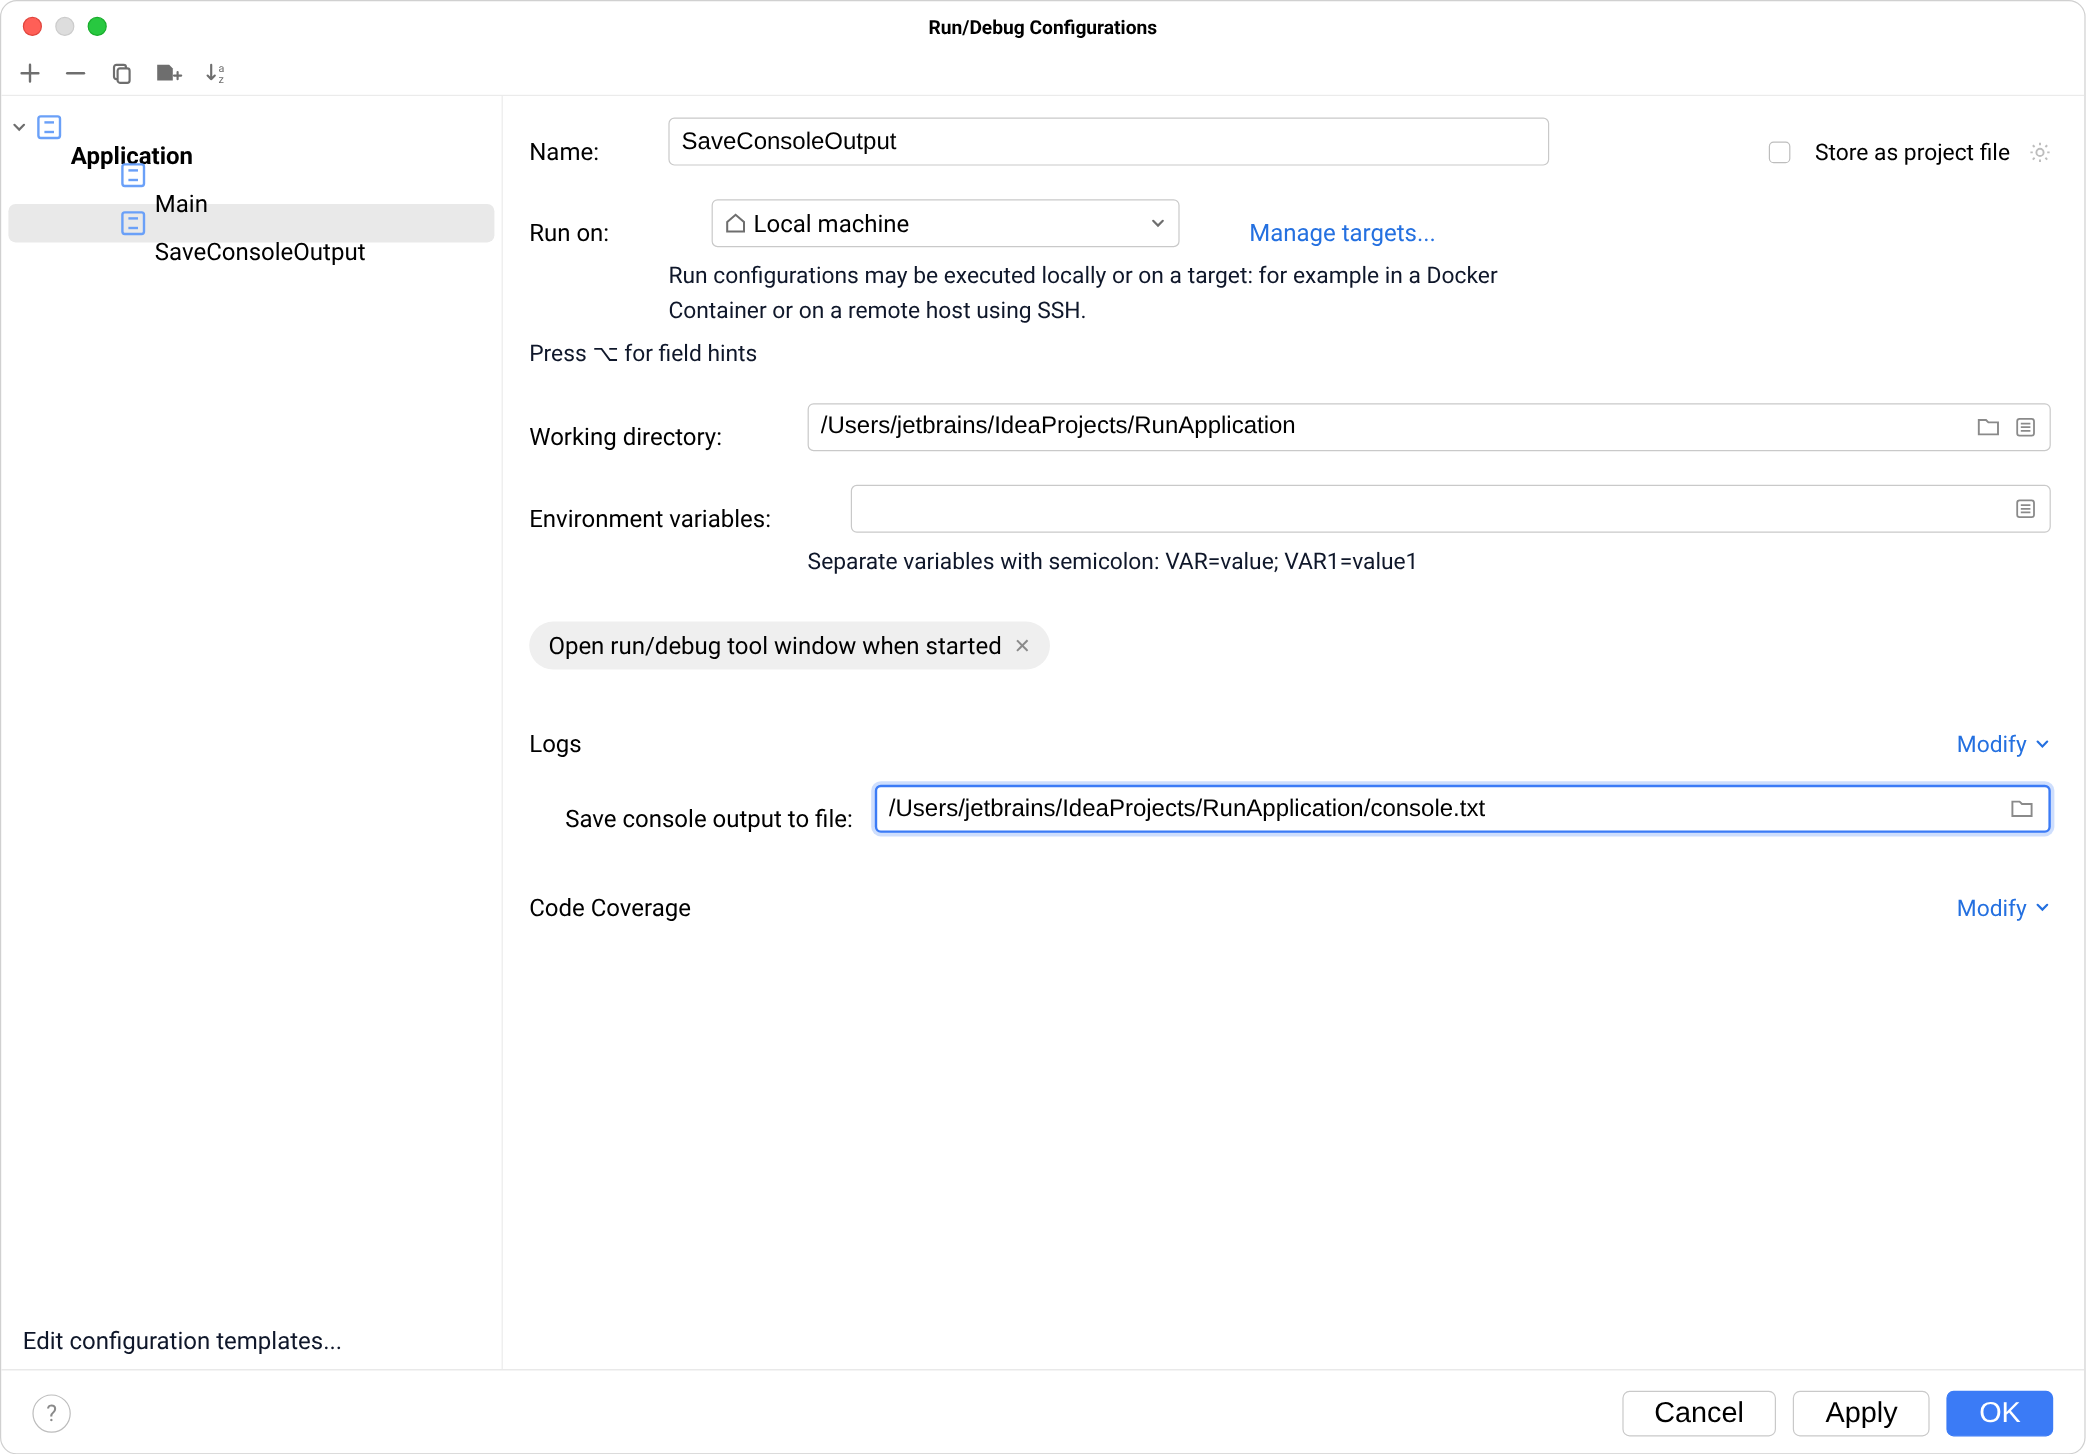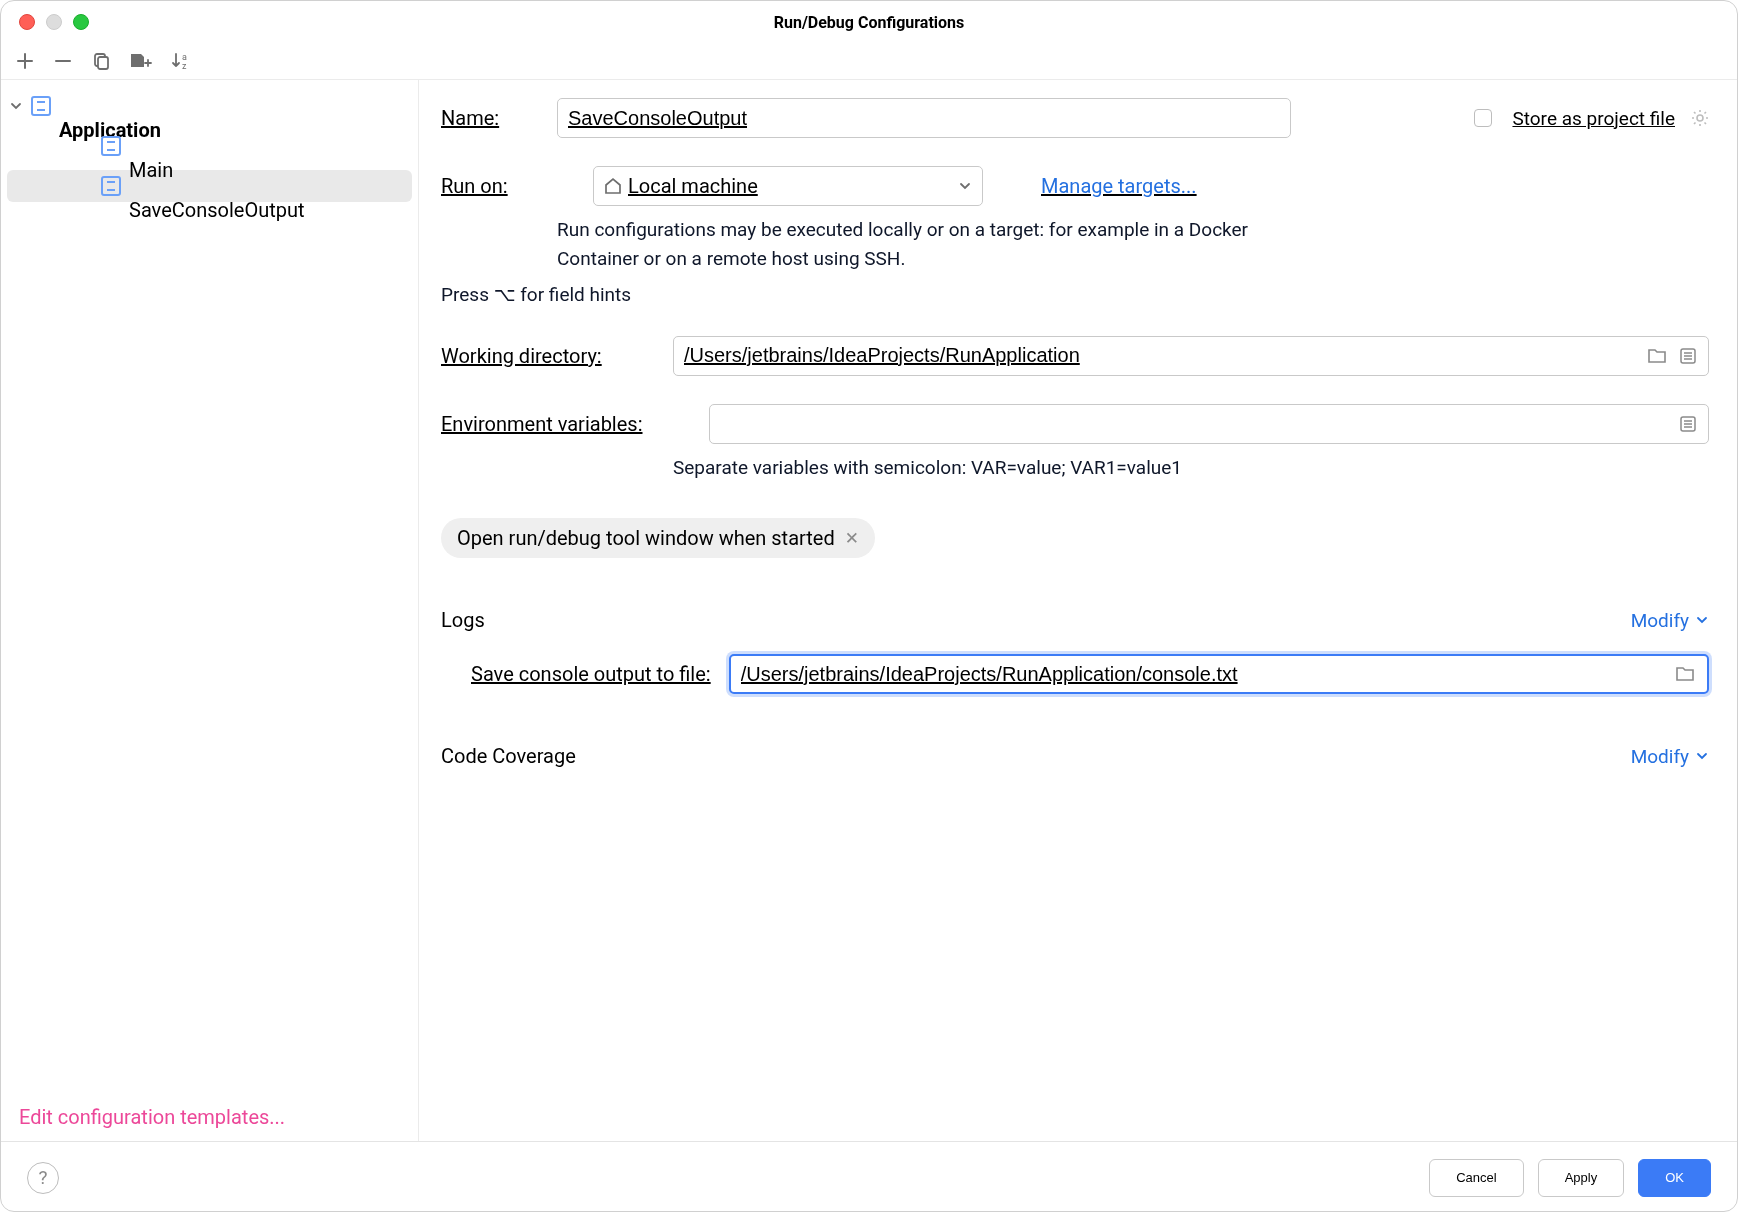--- a/index.html
+++ b/index.html
@@ -43,24 +43,24 @@
   .tree-chevron { width:30px; display:flex; justify-content:center; color:#6e6e6e;}
   .app-icon { width:20px; height:20px; border:2px solid #6aa0f8; border-radius:3px; display:inline-flex; align-items:center; justify-content:center; margin-right:8px; }
   .app-icon::after{content:'';width:8px;height:6px;border-top:2px solid #6aa0f8;border-bottom:2px solid #6aa0f8;}
   .tree-row.sel { background:#e9e9e9; border-radius:6px; margin:0 6px;}
   .tree-row.sel .indent {width:94px;}
   .indent{width:100px;}
   .tree-label{white-space:nowrap;margin-top:48px;}
 
   .sidebar .edit-templates {
     position:absolute; bottom:12px; left:18px;
-    color:#ec4899; font-size:20px; cursor:pointer;
-  }
-
-  .form-row { display:flex; align-items:center; margin-bottom:28px;text-decoration:underline; }
+    color:#0f172a; font-size:20px; cursor:pointer;
+  }
+
+  .form-row { display:flex; align-items:flex-end; margin-bottom:28px; }
   .form-row.tight{margin-bottom:10px;gap:36px;}
   .label { width:116px; font-size:20px; flex:0 0 auto; }
   .wide-label{width:232px;}
   .input {
     height:40px; border:1px solid #c9c9c9; border-radius:5px;
     padding:0 10px; font-size:20px; flex:1; min-width:0;
   }
   .input.focus{outline:none;border:2px solid #3b7bf6; box-shadow:0 0 0 3px rgba(59,123,246,.25);}
   .select { position:relative; }
   .select .chev { position:absolute; right:10px; top:50%; transform:translateY(-50%); color:#6e6e6e; }
@@ -91,21 +91,21 @@
   .ct-tool{height:40px;display:flex;align-items:center;gap:18px;padding:0 14px;border-bottom:1px solid #e4e4e4;}
   .ct-row{height:40px;display:flex;align-items:center;padding:0 10px;}
 
   .footer {
     height:72px; border-top:1px solid #e4e4e4;
     display:flex; align-items:center; padding:0 26px;
     gap:14px;
   }
   .footer .help-btn{width:32px;height:32px;border:1.5px solid #bdbdbd;color:#8a8a8a;border-radius:50%;display:flex;align-items:center;justify-content:center;}
   .spacer{flex:1;}
-  .btn{height:38px;padding:0 26px;border-radius:6px;border:1px solid #c9c9c9;background:#fff;font-size:13px;}
+  .btn{height:38px;padding:0 26px;border-radius:6px;border:1px solid #c9c9c9;background:#fff;font-size:24px;}
   .btn.primary{background:#3b7bf6;border-color:#3b7bf6;color:#fff;font-weight:500;}
 
   .trail-icons{display:flex;gap:12px;margin-left:8px;color:#8a8a8a;}
   svg{display:block;}
   .gear{color:#bdbdbd;}
   .store-row{display:flex;align-items:center;gap:10px;white-space:nowrap;}
 </style>
 </head>
 <body>
 

